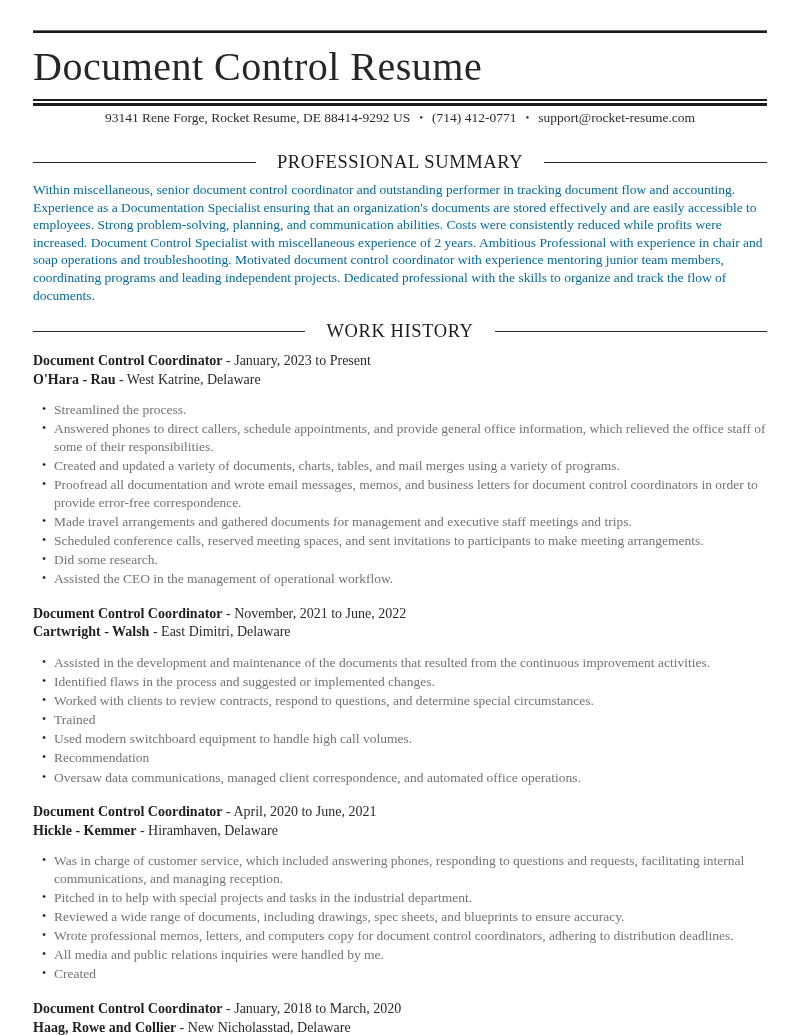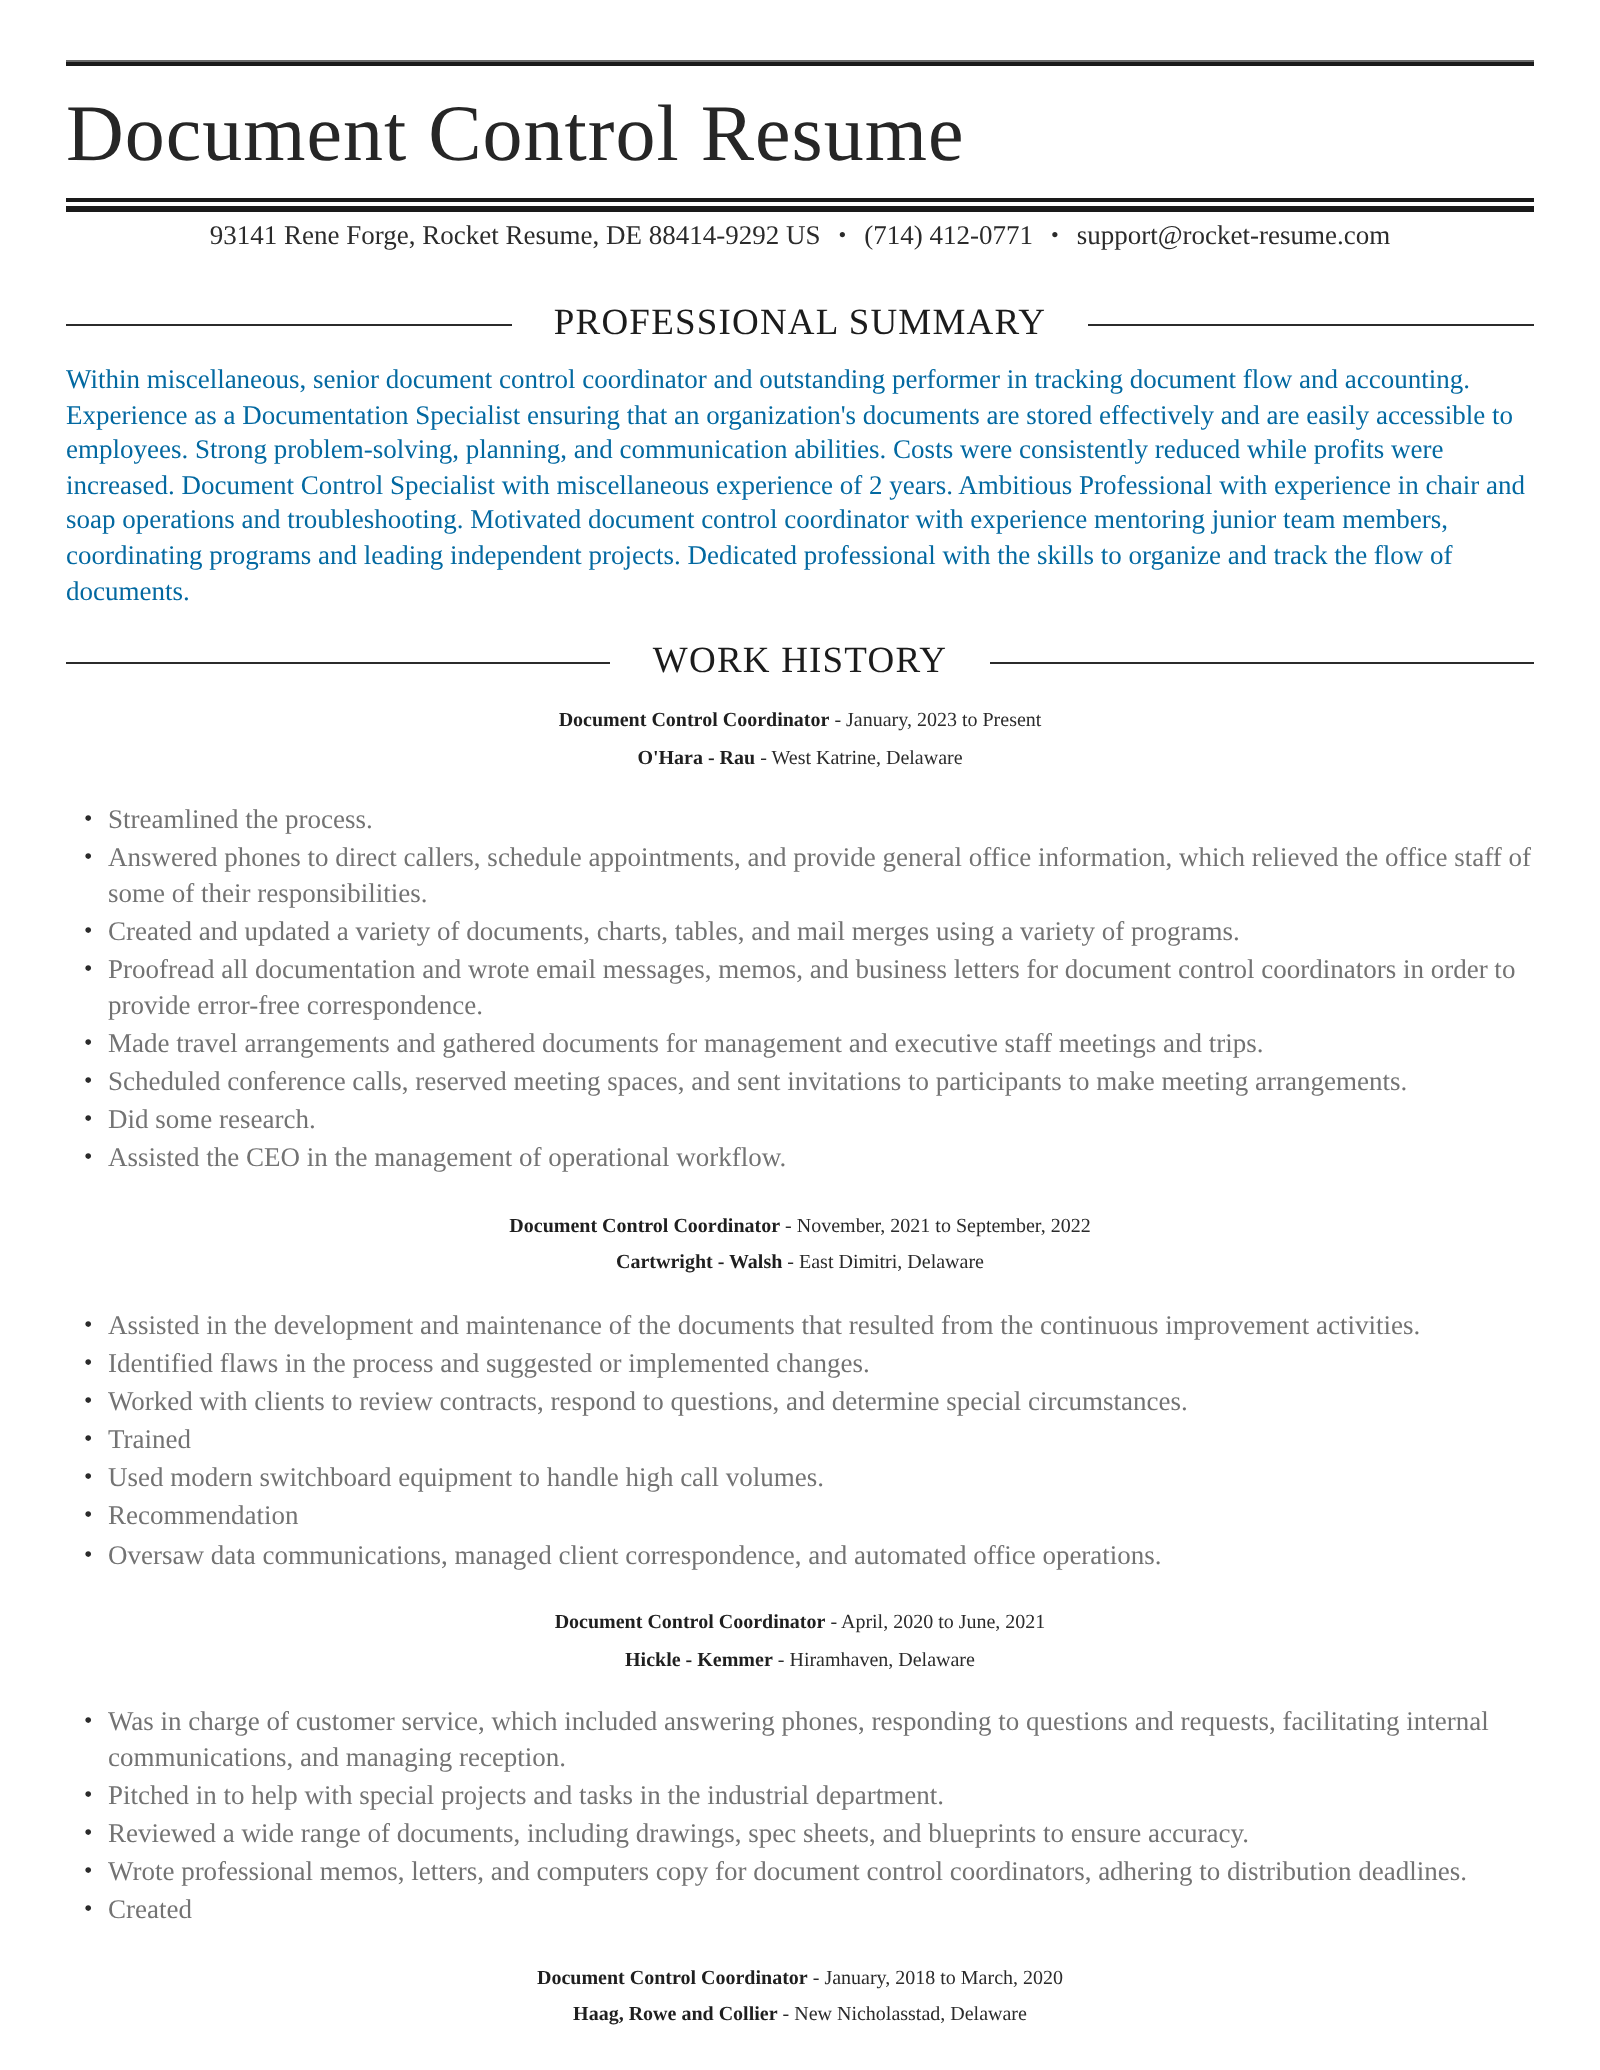--- a/index.html
+++ b/index.html
@@ -70,24 +70,23 @@
     font-size: 13.5px;
     line-height: 17.6px;
     color: #0369a1;
   }
   .work-heading { margin-top: 17px; }
 
   .jobs { margin-top: 2px; }
   .job { margin-top: 10px; }
   .job + .job { margin-top: 17px; }
   .job-line {
-    font-size: 10px;
+    font-size: 14px;
     line-height: 18.6px;
     color: #2b2b2b;
-    text-align: center;
   }
   .job-line .bold { font-weight: 700; color: #1f1f1f; }
   .job-bullets {
     list-style: none;
     margin-top: 12px;
     padding-left: 21px;
   }
   .job-bullets li {
     position: relative;
     font-size: 13.5px;
@@ -141,41 +140,42 @@
           <li>Created and updated a variety of documents, charts, tables, and mail merges using a variety of programs.</li>
           <li>Proofread all documentation and wrote email messages, memos, and business letters for document control coordinators in order to provide error-free correspondence.</li>
           <li>Made travel arrangements and gathered documents for management and executive staff meetings and trips.</li>
           <li>Scheduled conference calls, reserved meeting spaces, and sent invitations to participants to make meeting arrangements.</li>
           <li>Did some research.</li>
           <li>Assisted the CEO in the management of operational workflow.</li>
         </ul>
   </div>
 
   <div class="job">
-    <div class="job-line"><span class="bold">Document Control Coordinator</span> <span>- November, 2021 to September, 2022</span></div>
+    <div class="job-line"><span class="bold">Document Control Coordinator</span> <span>- November, 2021 to June, 2022</span></div>
     <div class="job-line"><span class="bold">Cartwright - Walsh</span> <span>- East Dimitri, Delaware</span></div>
     <ul class="job-bullets">
           <li>Assisted in the development and maintenance of the documents that resulted from the continuous improvement activities.</li>
           <li>Identified flaws in the process and suggested or implemented changes.</li>
           <li>Worked with clients to review contracts, respond to questions, and determine special circumstances.</li>
           <li>Trained</li>
           <li>Used modern switchboard equipment to handle high call volumes.</li>
           <li>Recommendation</li>
           <li>Oversaw data communications, managed client correspondence, and automated office operations.</li>
         </ul>
   </div>
 
   <div class="job">
     <div class="job-line"><span class="bold">Document Control Coordinator</span> <span>- April, 2020 to June, 2021</span></div>
     <div class="job-line"><span class="bold">Hickle - Kemmer</span> <span>- Hiramhaven, Delaware</span></div>
     <ul class="job-bullets">
           <li>Was in charge of customer service, which included answering phones, responding to questions and requests, facilitating internal communications, and managing reception.</li>
           <li>Pitched in to help with special projects and tasks in the industrial department.</li>
           <li>Reviewed a wide range of documents, including drawings, spec sheets, and blueprints to ensure accuracy.</li>
           <li>Wrote professional memos, letters, and computers copy for document control coordinators, adhering to distribution deadlines.</li>
+          <li>All media and public relations inquiries were handled by me.</li>
           <li>Created</li>
         </ul>
   </div>
 
   <div class="job">
     <div class="job-line"><span class="bold">Document Control Coordinator</span> <span>- January, 2018 to March, 2020</span></div>
     <div class="job-line"><span class="bold">Haag, Rowe and Collier</span> <span>- New Nicholasstad, Delaware</span></div>
 
   </div>
 </div>

